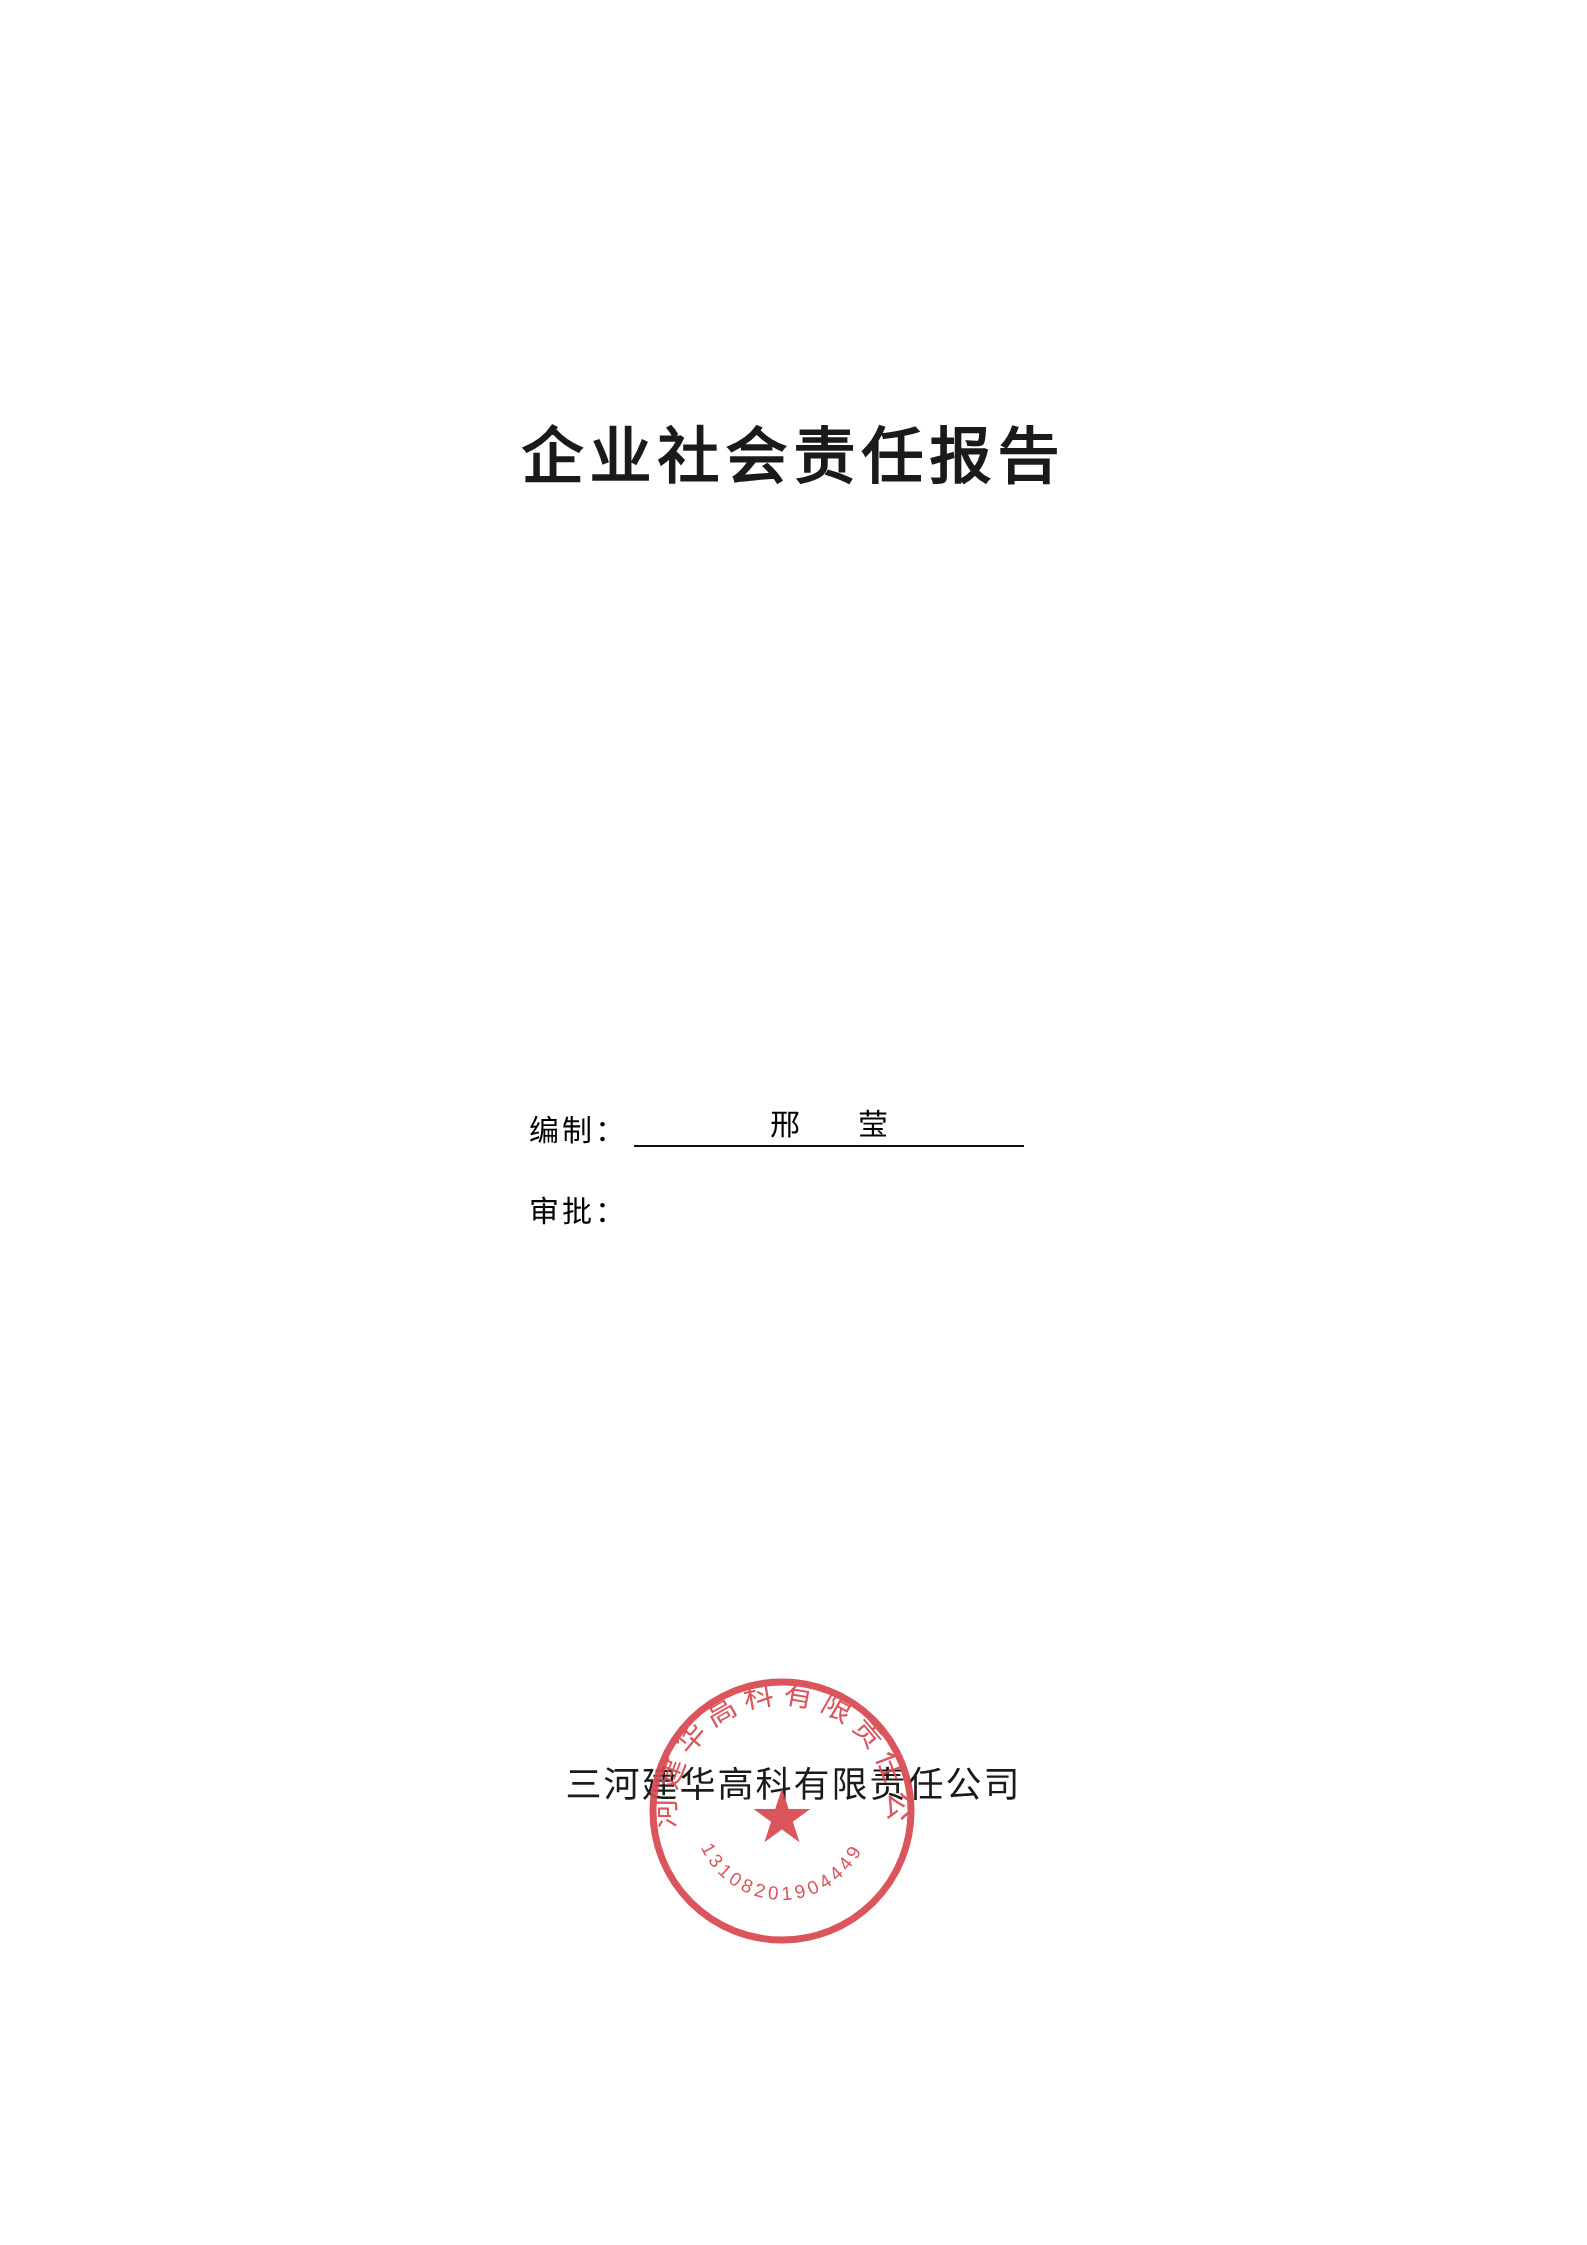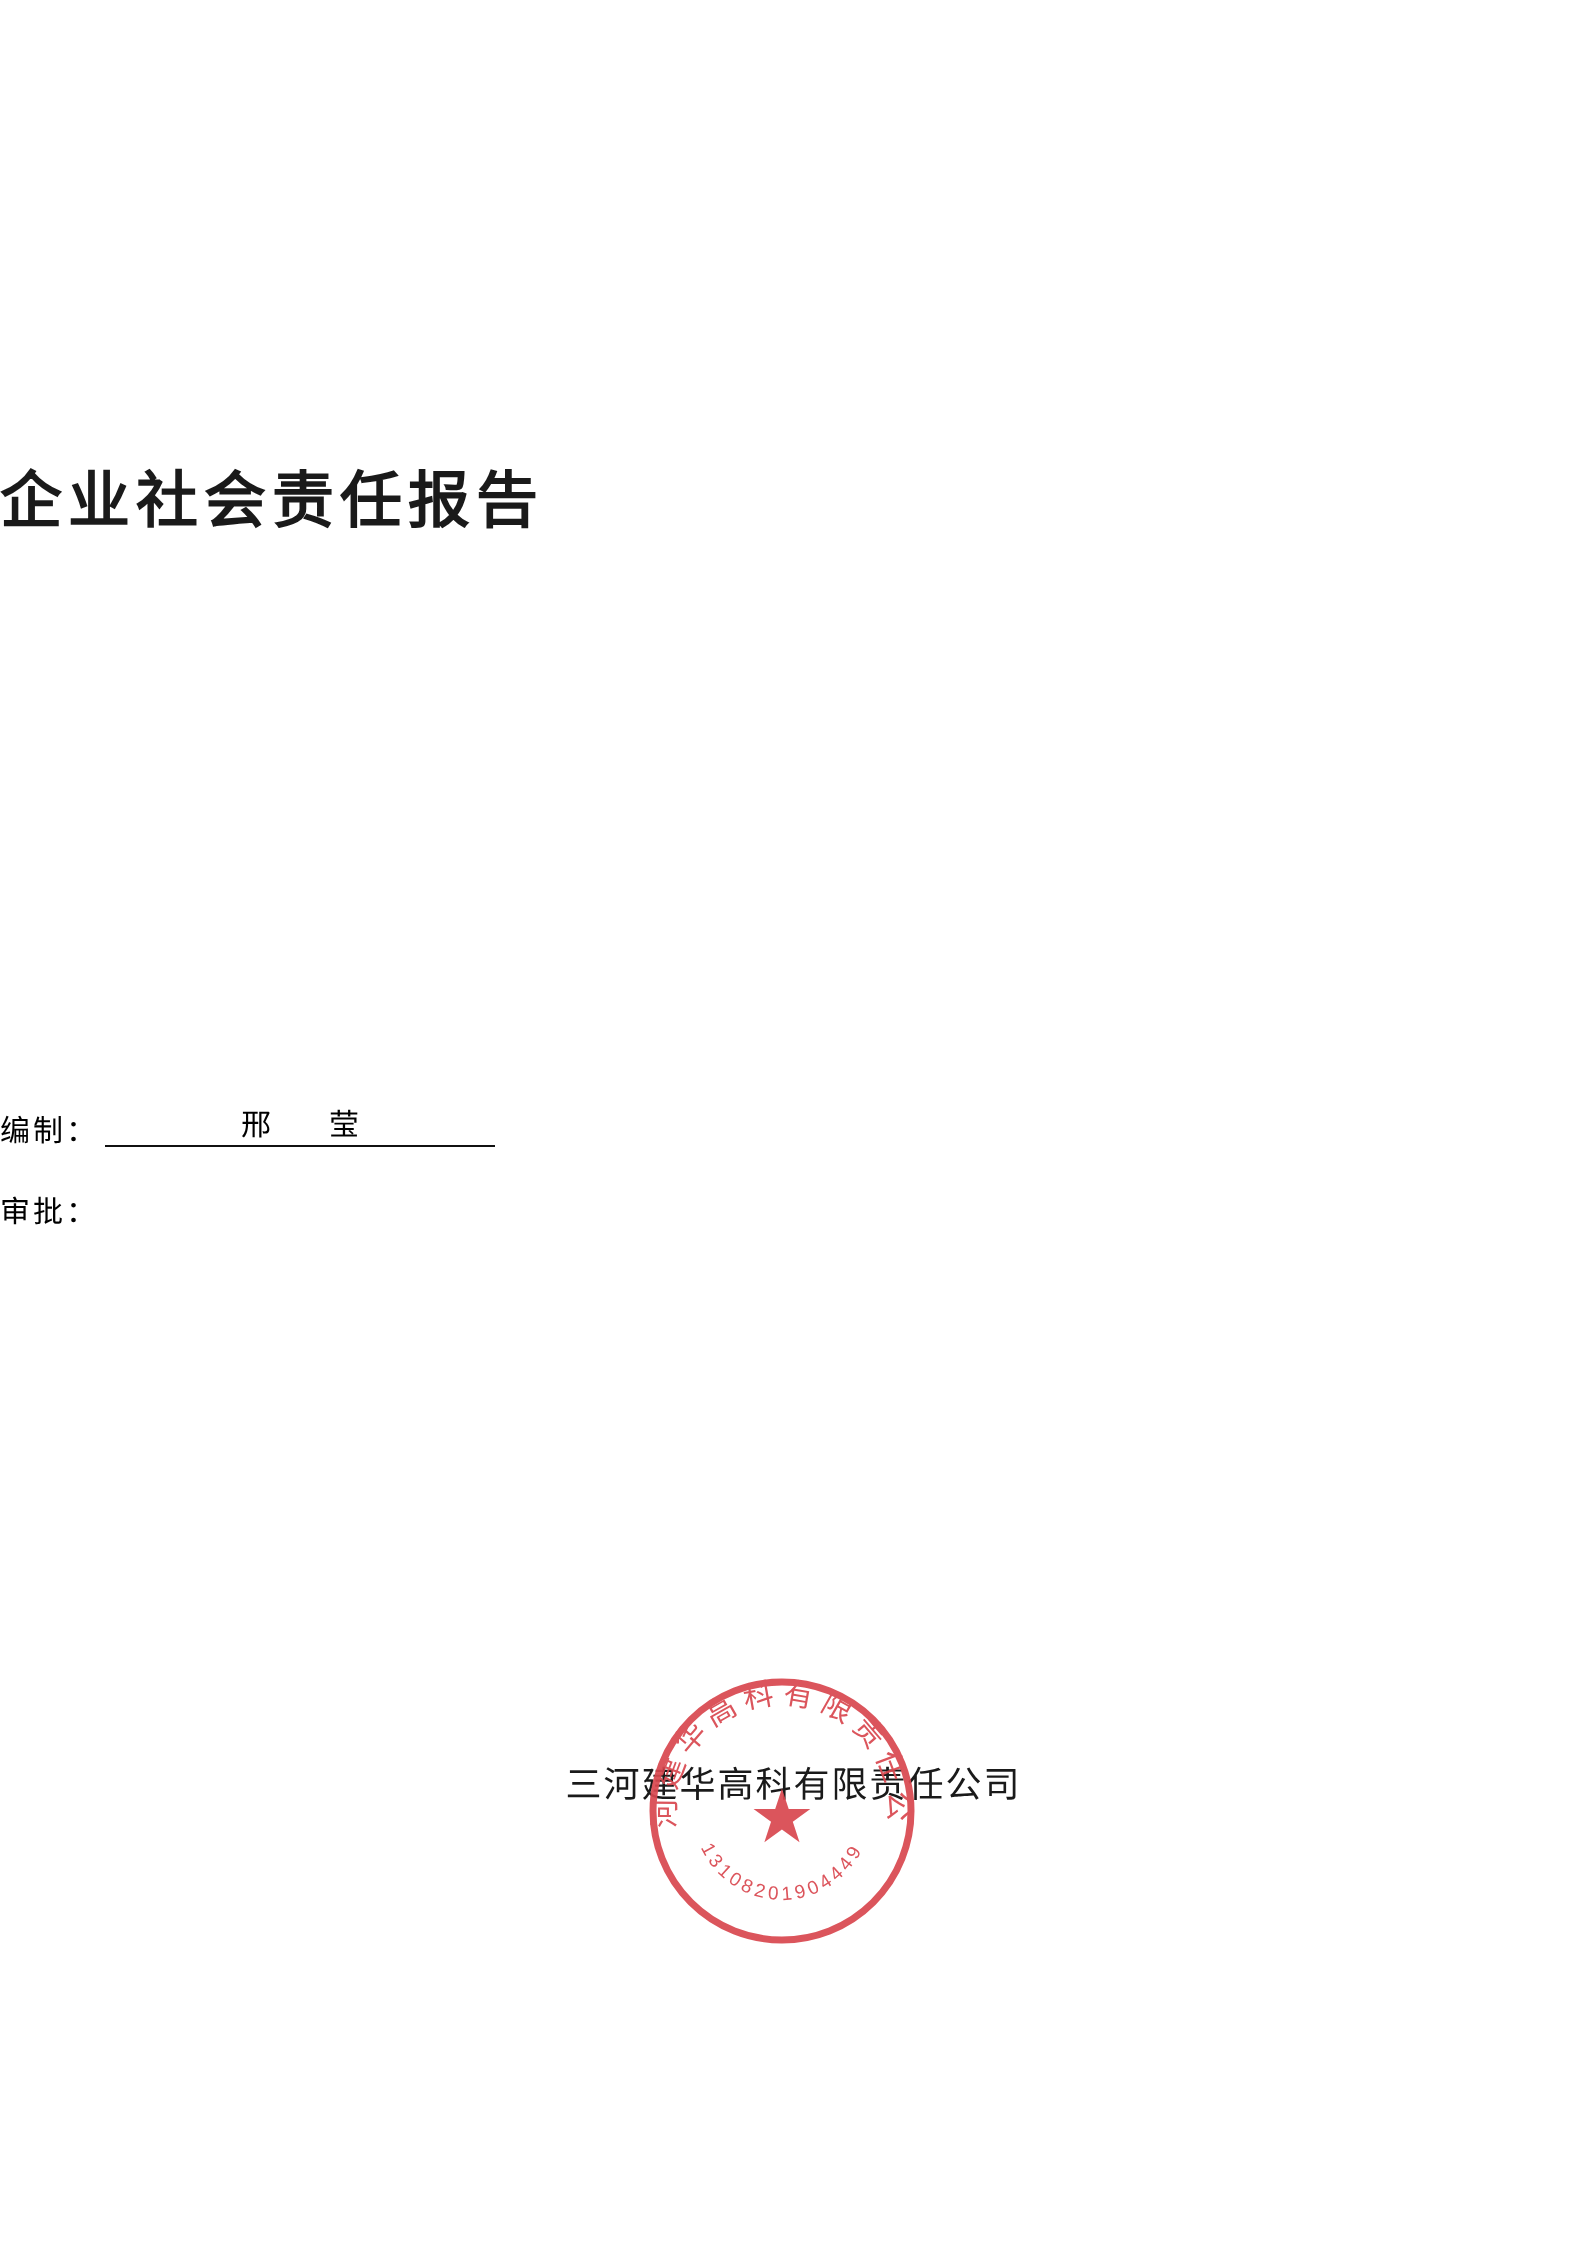--- a/index.html
+++ b/index.html
@@ -19,21 +19,21 @@
     overflow: hidden;
     box-sizing: border-box;
   }
 
   
   .title-block {
     position: absolute;
     top: 420px;
     left: 0;
     width: 100%;
-    margin-top: 44px;
+    text-align: center;
   }
   .doc-title {
     font-size: 62px;
     font-weight: 700;
     letter-spacing: 6px;
     line-height: 1.2;
     color: #1a1a1a;
     margin: 0;
   }
   .doc-subtitle {
@@ -49,20 +49,21 @@
     position: absolute;
     top: 1108px;
     left: 0;
     width: 100%;
   }
   .sign-row {
     display: flex;
     align-items: flex-end;
     justify-content: flex-start;
     margin: 0 0 48px 0;
+    padding-left: 529px;
   }
   .sign-label {
     font-size: 30px;
     letter-spacing: 3px;
     white-space: nowrap;
     line-height: 1.1;
   }
   .sign-value-wrap {
     position: relative;
     width: 390px;

